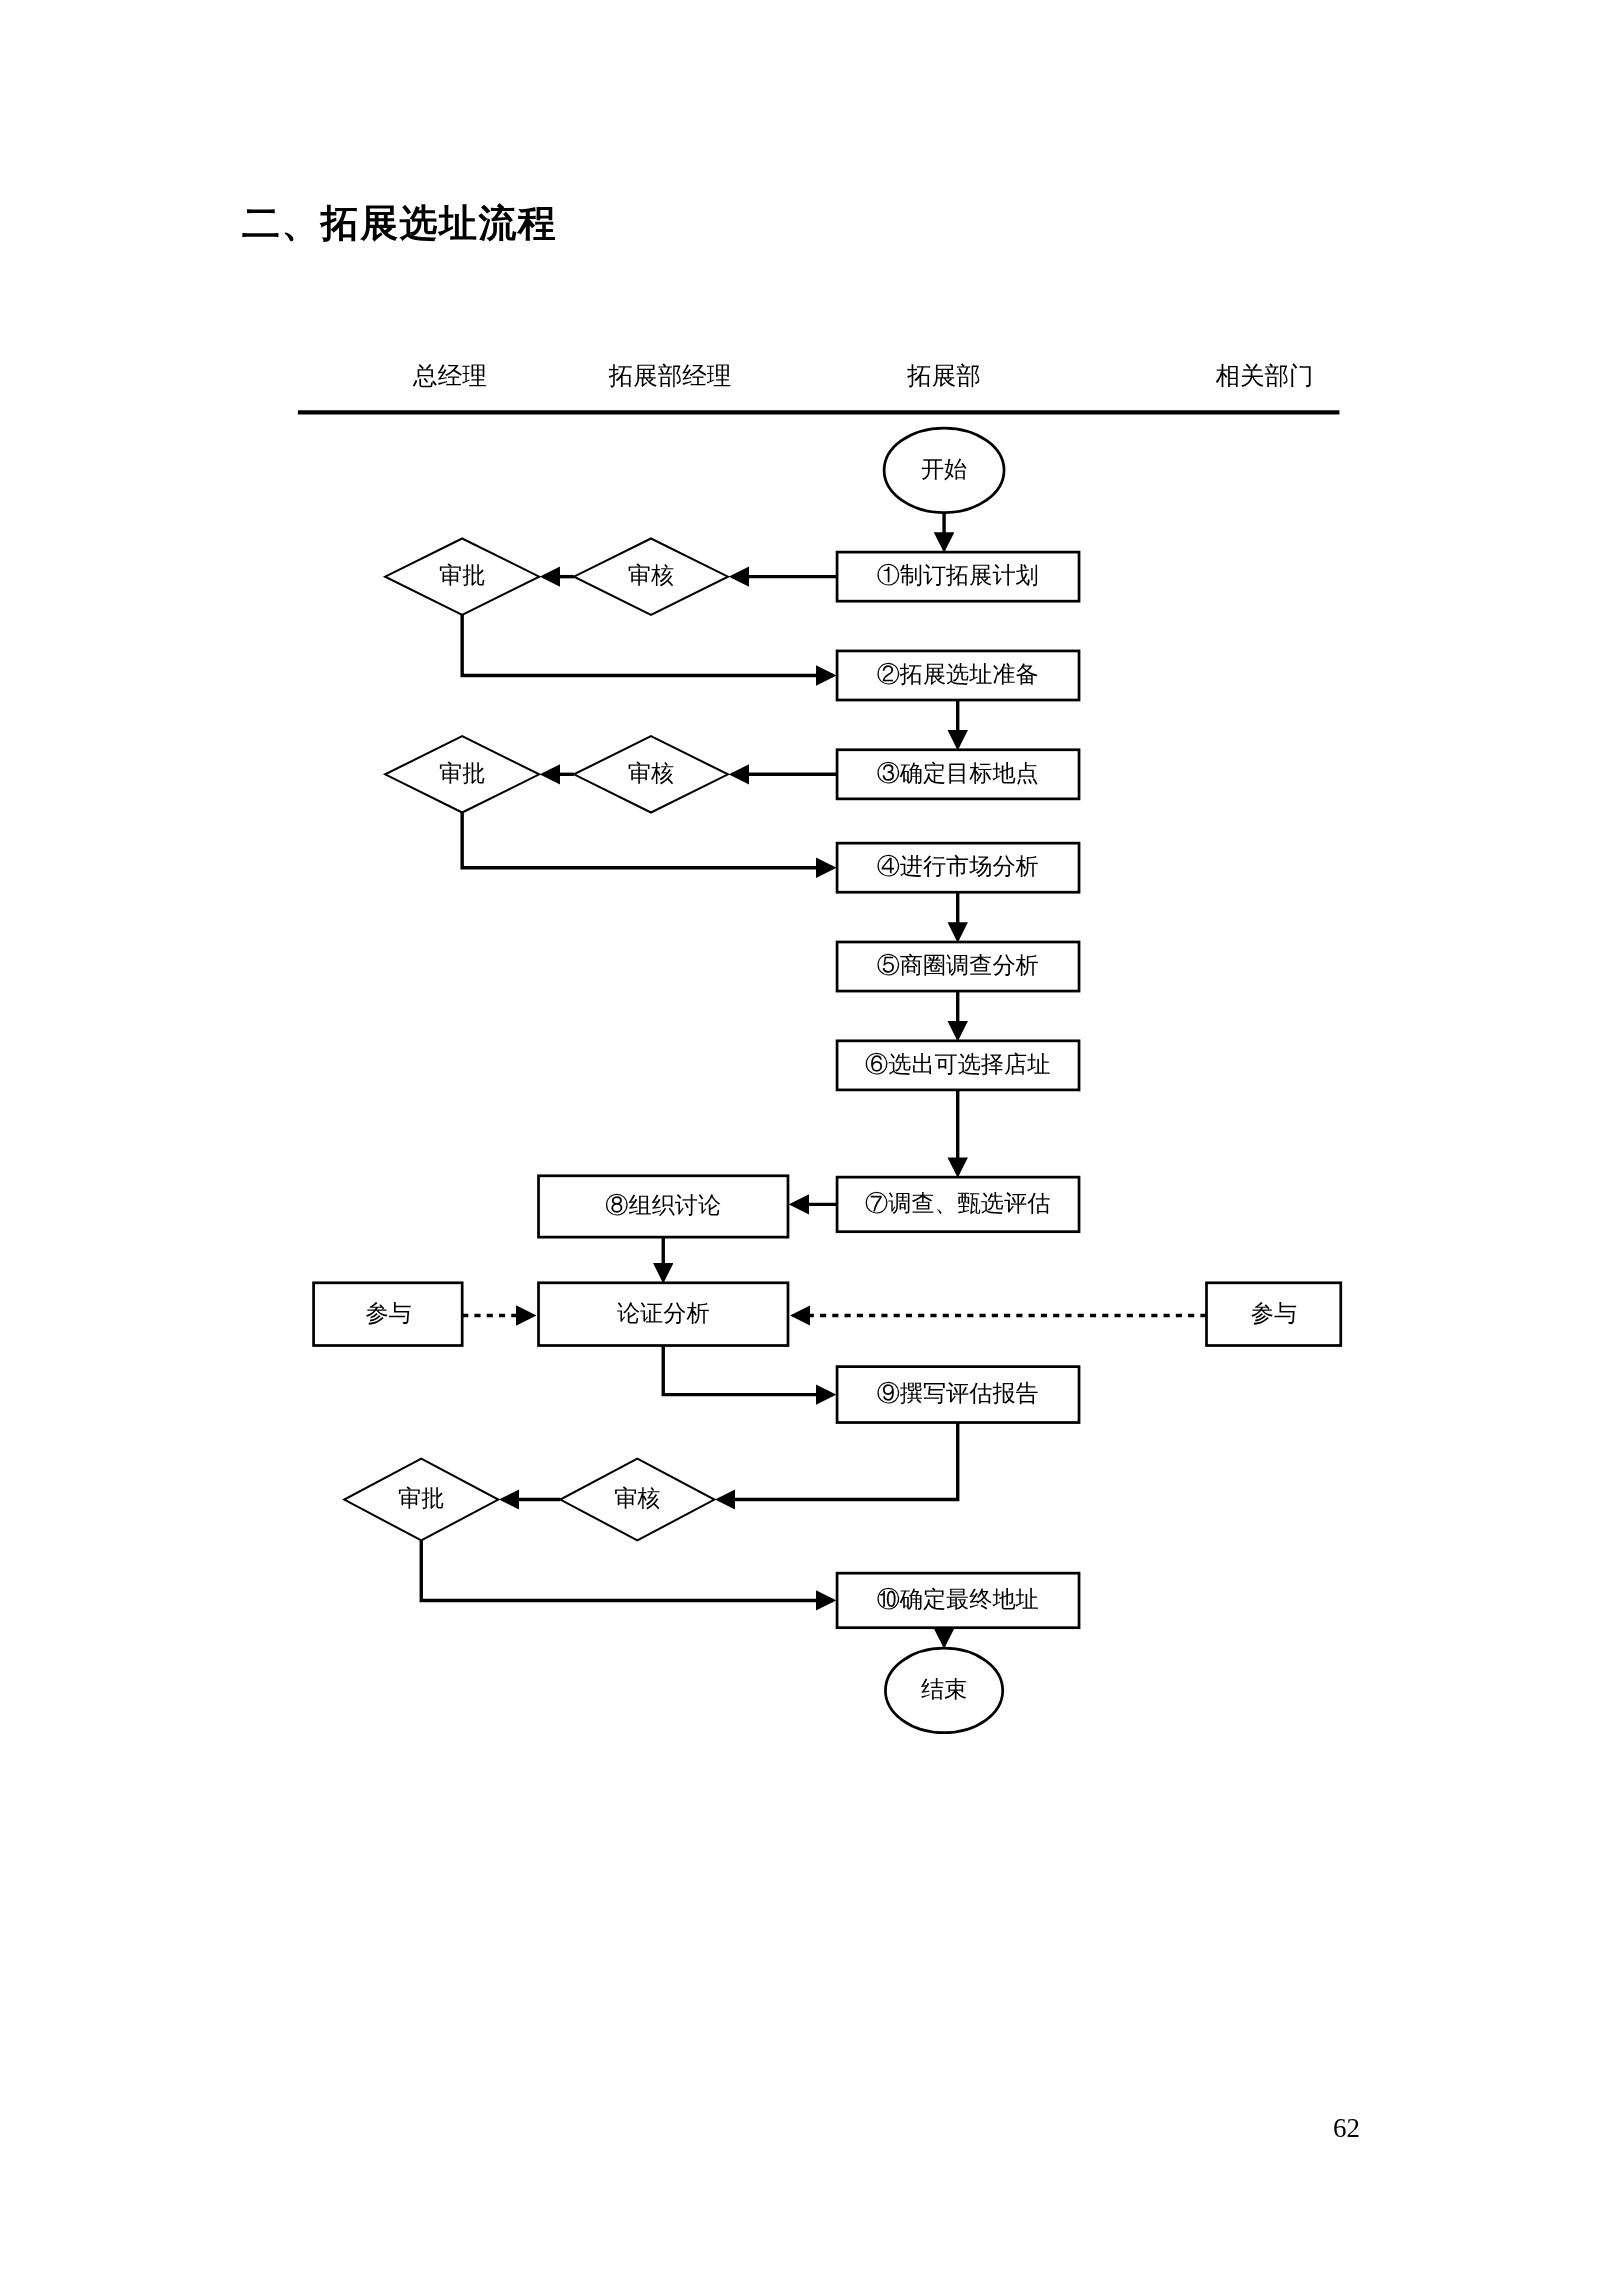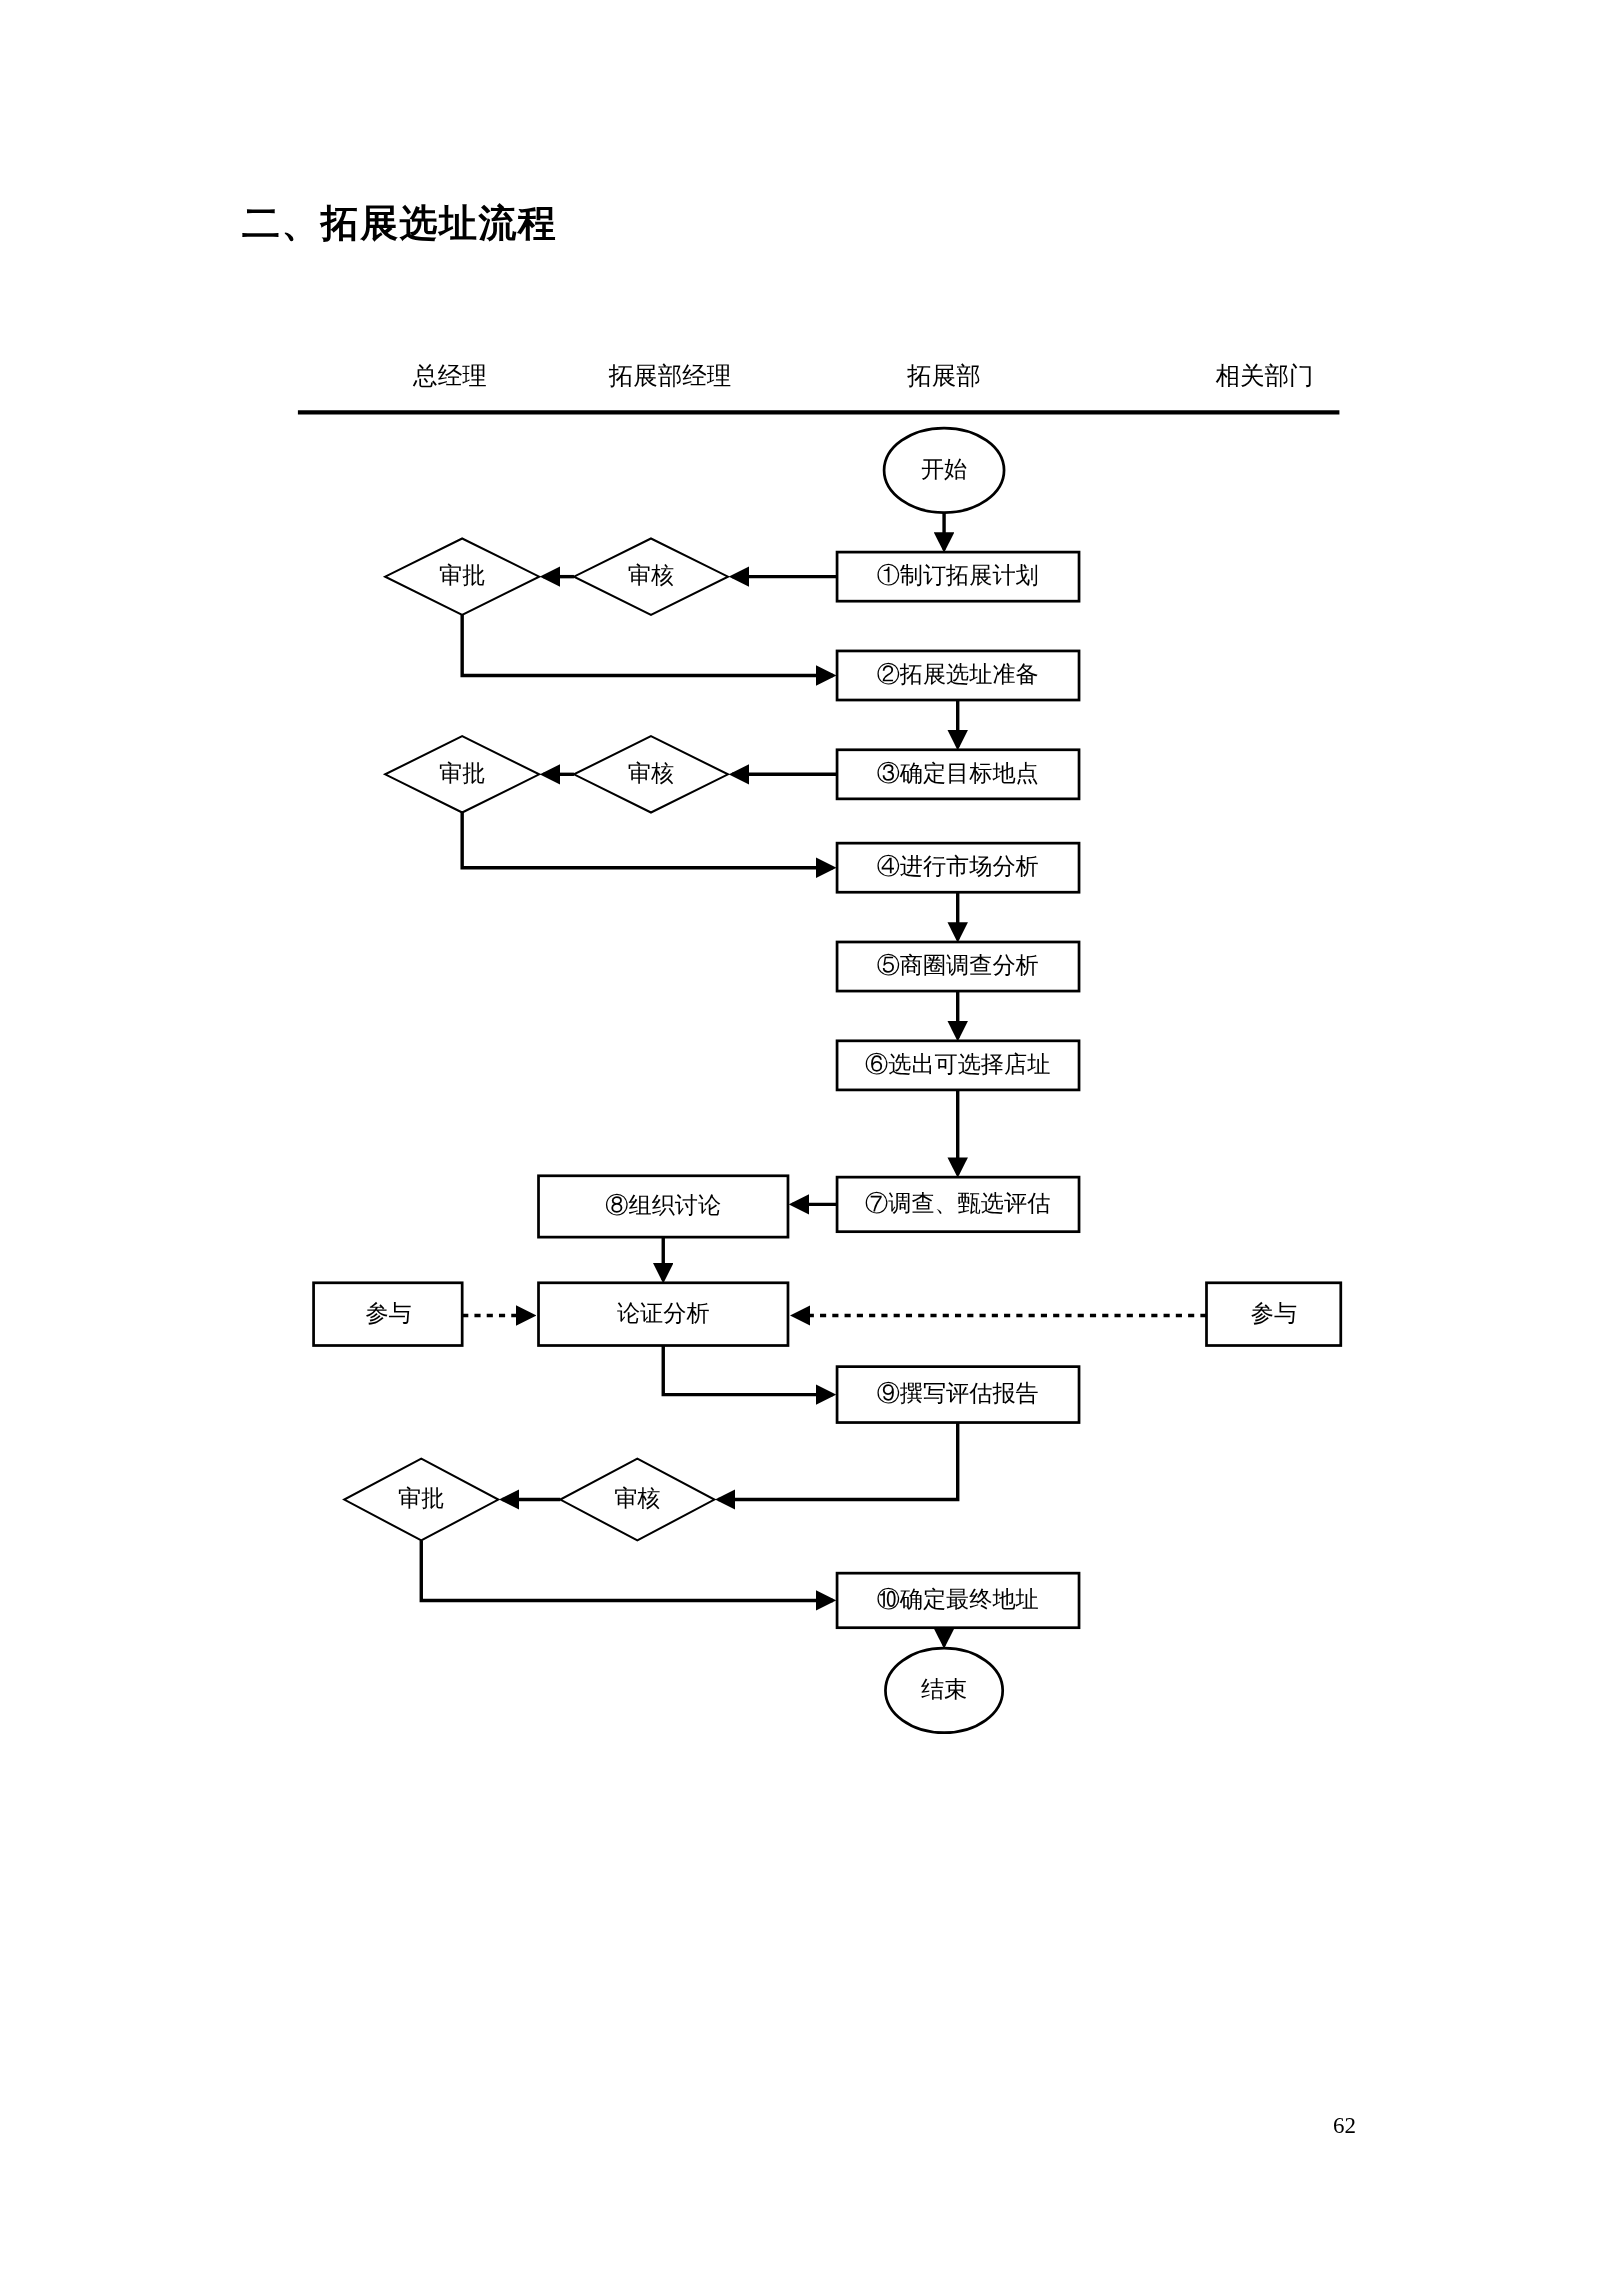--- a/index.html
+++ b/index.html
@@ -30,21 +30,21 @@
     font-weight: bold;
     letter-spacing: 1.4px;
     color: #000;
     white-space: nowrap;
     font-family: "Liberation Serif", "DejaVu Serif", serif;
   }
   .page-number {
     position: absolute;
     left: 1333px;
     top: 2113px;
-    font-size: 23px;
+    font-size: 27px;
     color: #000;
     font-family: "Liberation Serif", "DejaVu Serif", serif;
   }
   svg#flow {
     position: absolute;
     left: 0;
     top: 0;
     width: 1623px;
     height: 2295px;
   }

